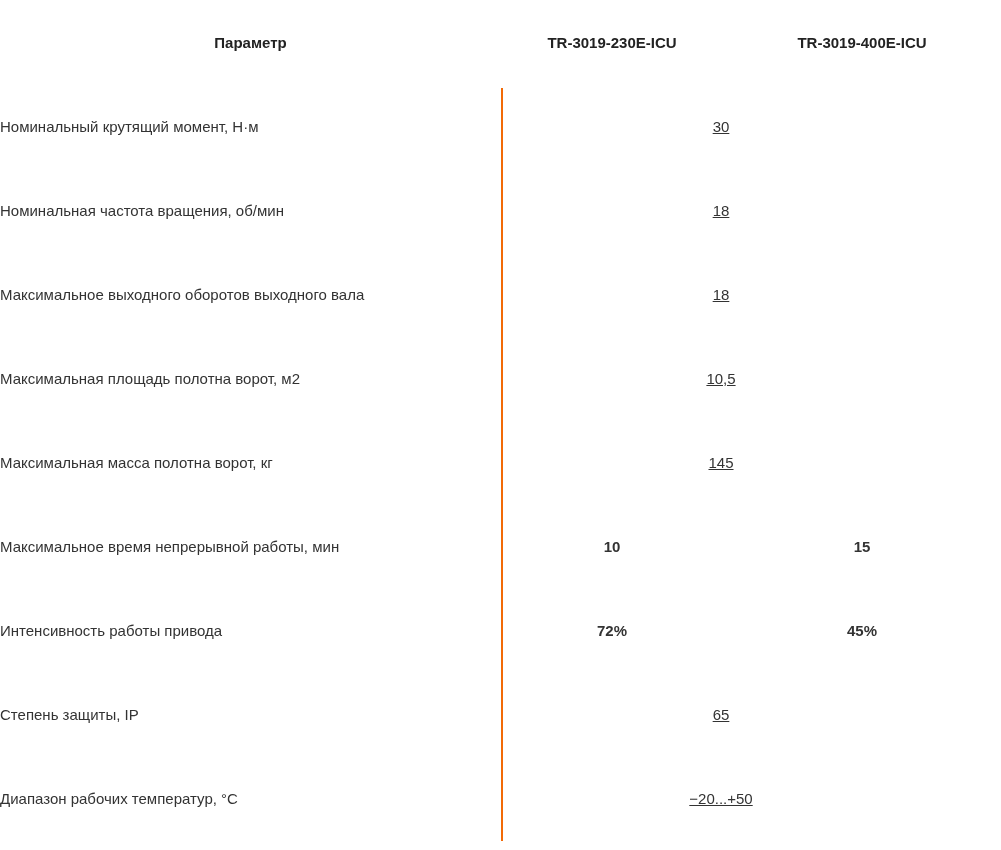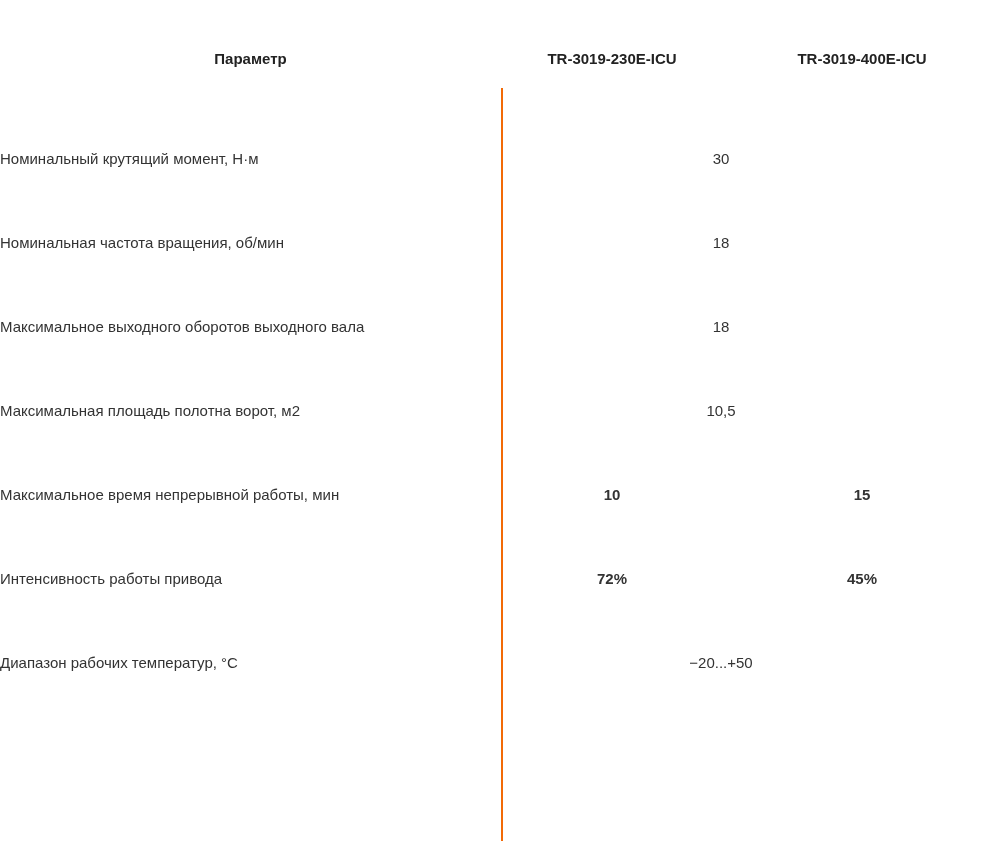--- a/index.html
+++ b/index.html
@@ -39,21 +39,21 @@
   }
 
   col.c-param  { width: 501px; }
   col.c-col1   { width: 222px; }
   col.c-col2   { width: 278px; }
 
   thead th {
     font-size: 15px;
     font-weight: bold;
     color: #222222;
-    padding: 16px;
+    padding: 0;
     height: 84px;
     vertical-align: middle;
     text-align: center;
   }
 
   thead th.th-param {
     text-align: center;
   }
 
   tbody td {
@@ -70,20 +70,21 @@
     box-sizing: border-box;
   }
 
   td.value-cell {
     text-align: center;
     font-weight: bold;
   }
 
   td.value-span {
     text-align: center;
+    text-decoration: underline;
   }
 
   
   td.value-span .span-inner {
     display: block;
     width: 440px;
     text-align: center;
   }
 </style>
 </head>
@@ -125,28 +126,40 @@
             <span class="span-inner">18</span>
           </td>
         </tr>
         <tr>
           <td class="param-cell">Максимальная площадь полотна ворот, м2</td>
           <td class="value-span" colspan="2">
             <span class="span-inner">10,5</span>
           </td>
         </tr>
         <tr>
+          <td class="param-cell">Максимальная масса полотна ворот, кг</td>
+          <td class="value-span" colspan="2">
+            <span class="span-inner">145</span>
+          </td>
+        </tr>
+        <tr>
           <td class="param-cell">Максимальное время непрерывной работы, мин</td>
           <td class="value-cell">10</td>
           <td class="value-cell">15</td>
         </tr>
         <tr>
           <td class="param-cell">Интенсивность работы привода</td>
           <td class="value-cell">72%</td>
           <td class="value-cell">45%</td>
+        </tr>
+        <tr>
+          <td class="param-cell">Степень защиты, IP</td>
+          <td class="value-span" colspan="2">
+            <span class="span-inner">65</span>
+          </td>
         </tr>
         <tr>
           <td class="param-cell">Диапазон рабочих температур, °С</td>
           <td class="value-span" colspan="2">
             <span class="span-inner">−20...+50</span>
           </td>
         </tr>
       </tbody>
   </table>
 

